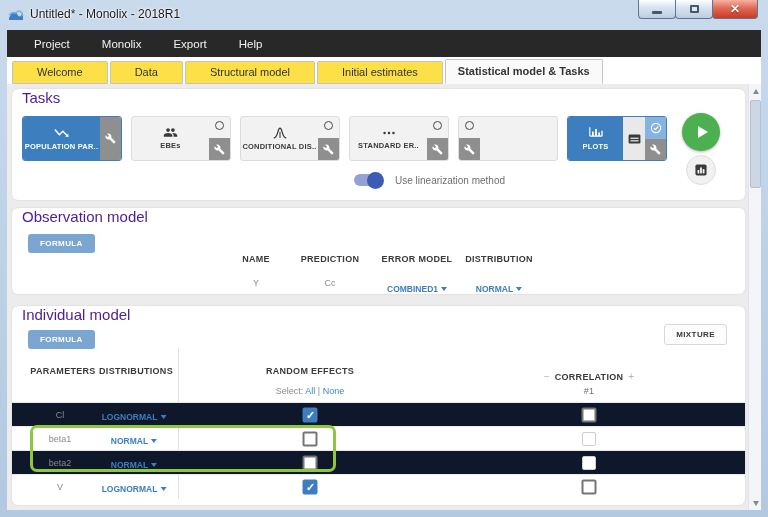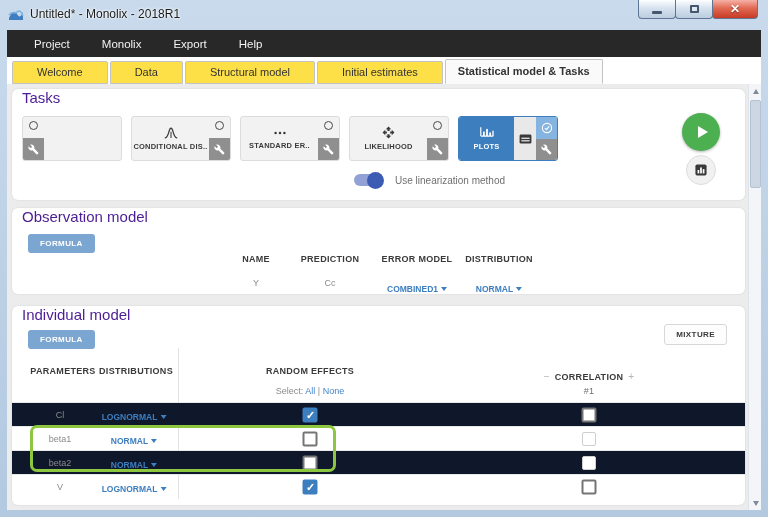--- a/index.html
+++ b/index.html
@@ -148,22 +148,42 @@
   <span class="tab">Initial estimates</span>
   <span class="tab active">Statistical model &amp; Tasks</span>
 </div>
 
 <div class="content">
 
   <div class="card tasks-card">
     <div class="card-title">Tasks</div>
     <div class="task-row">
 
+      <div class="task-btn blue">
+        <div class="tb-main">
+          <svg width="16" height="12" viewBox="0 0 18 12">
+            <polyline points="1,2 6,8 10,4 15,9" fill="none" stroke="#fff" stroke-width="1.6"></polyline>
+            <path d="M16.5 10.5 L12.5 10 L16 6.8 Z" fill="#fff"></path>
+          </svg>
+          <span class="tb-label">POPULATION PAR..</span>
+        </div>
+        <div class="tb-wrench-full">
+          <svg width="11" height="11" viewBox="0 0 24 24">
+              <path fill="#fff" d="M22.7 19l-9.1-9.1c.9-2.3.4-5-1.5-6.9-2-2-5-2.4-7.4-1.3L9 6 6 9 1.6 4.7C.4 7.1.9 10.1 2.9 12.1c1.9 1.9 4.6 2.4 6.9 1.5l9.1 9.1c.4.4 1 .4 1.4 0l2.3-2.3c.5-.4.5-1.1.1-1.4z"></path>
+            </svg>
+        </div>
+      </div>
 
       <div class="task-btn">
+        <div class="tb-main">
+          <svg width="15" height="11" viewBox="0 0 24 18">
+              <path fill="#3a3a3a" d="M16 8c1.7 0 3-1.3 3-3s-1.3-3-3-3-3 1.3-3 3 1.3 3 3 3zM8 8c1.7 0 3-1.3 3-3S9.7 2 8 2 5 3.3 5 5s1.3 3 3 3zm0 2c-2.3 0-7 1.2-7 3.5V16h14v-2.5C15 11.2 10.3 10 8 10zm8 0c-.3 0-.6 0-1 .1 1.2.8 2 2 2 3.4V16h6v-2.5c0-2.3-4.7-3.5-7-3.5z"></path>
+            </svg>
+          <span class="tb-label">EBEs</span>
+        </div>
         <div class="tb-side">
           <div class="tb-circle-zone">
               <span class="ring"></span>
             </div>
           <div class="tb-wrench">
             <svg width="11" height="11" viewBox="0 0 24 24">
                 <path fill="#fff" d="M22.7 19l-9.1-9.1c.9-2.3.4-5-1.5-6.9-2-2-5-2.4-7.4-1.3L9 6 6 9 1.6 4.7C.4 7.1.9 10.1 2.9 12.1c1.9 1.9 4.6 2.4 6.9 1.5l9.1 9.1c.4.4 1 .4 1.4 0l2.3-2.3c.5-.4.5-1.1.1-1.4z"></path>
               </svg>
           </div>
         </div>
@@ -204,26 +224,20 @@
             </div>
           <div class="tb-wrench">
             <svg width="11" height="11" viewBox="0 0 24 24">
                 <path fill="#fff" d="M22.7 19l-9.1-9.1c.9-2.3.4-5-1.5-6.9-2-2-5-2.4-7.4-1.3L9 6 6 9 1.6 4.7C.4 7.1.9 10.1 2.9 12.1c1.9 1.9 4.6 2.4 6.9 1.5l9.1 9.1c.4.4 1 .4 1.4 0l2.3-2.3c.5-.4.5-1.1.1-1.4z"></path>
               </svg>
           </div>
         </div>
       </div>
 
       <div class="task-btn">
-        <div class="tb-main">
-          <svg width="13" height="13" viewBox="0 0 24 24">
-              <path fill="#3a3a3a" d="M10 9h4V6h3l-5-5-5 5h3v3zm-1 1H6V7l-5 5 5 5v-3h3v-4zm14 2l-5-5v3h-3v4h3v3l5-5zm-9 3h-4v3H7l5 5 5-5h-3v-3z"></path>
-            </svg>
-          <span class="tb-label">LIKELIHOOD</span>
-        </div>
         <div class="tb-side">
           <div class="tb-circle-zone">
               <span class="ring"></span>
             </div>
           <div class="tb-wrench">
             <svg width="11" height="11" viewBox="0 0 24 24">
                 <path fill="#fff" d="M22.7 19l-9.1-9.1c.9-2.3.4-5-1.5-6.9-2-2-5-2.4-7.4-1.3L9 6 6 9 1.6 4.7C.4 7.1.9 10.1 2.9 12.1c1.9 1.9 4.6 2.4 6.9 1.5l9.1 9.1c.4.4 1 .4 1.4 0l2.3-2.3c.5-.4.5-1.1.1-1.4z"></path>
               </svg>
           </div>
         </div>

